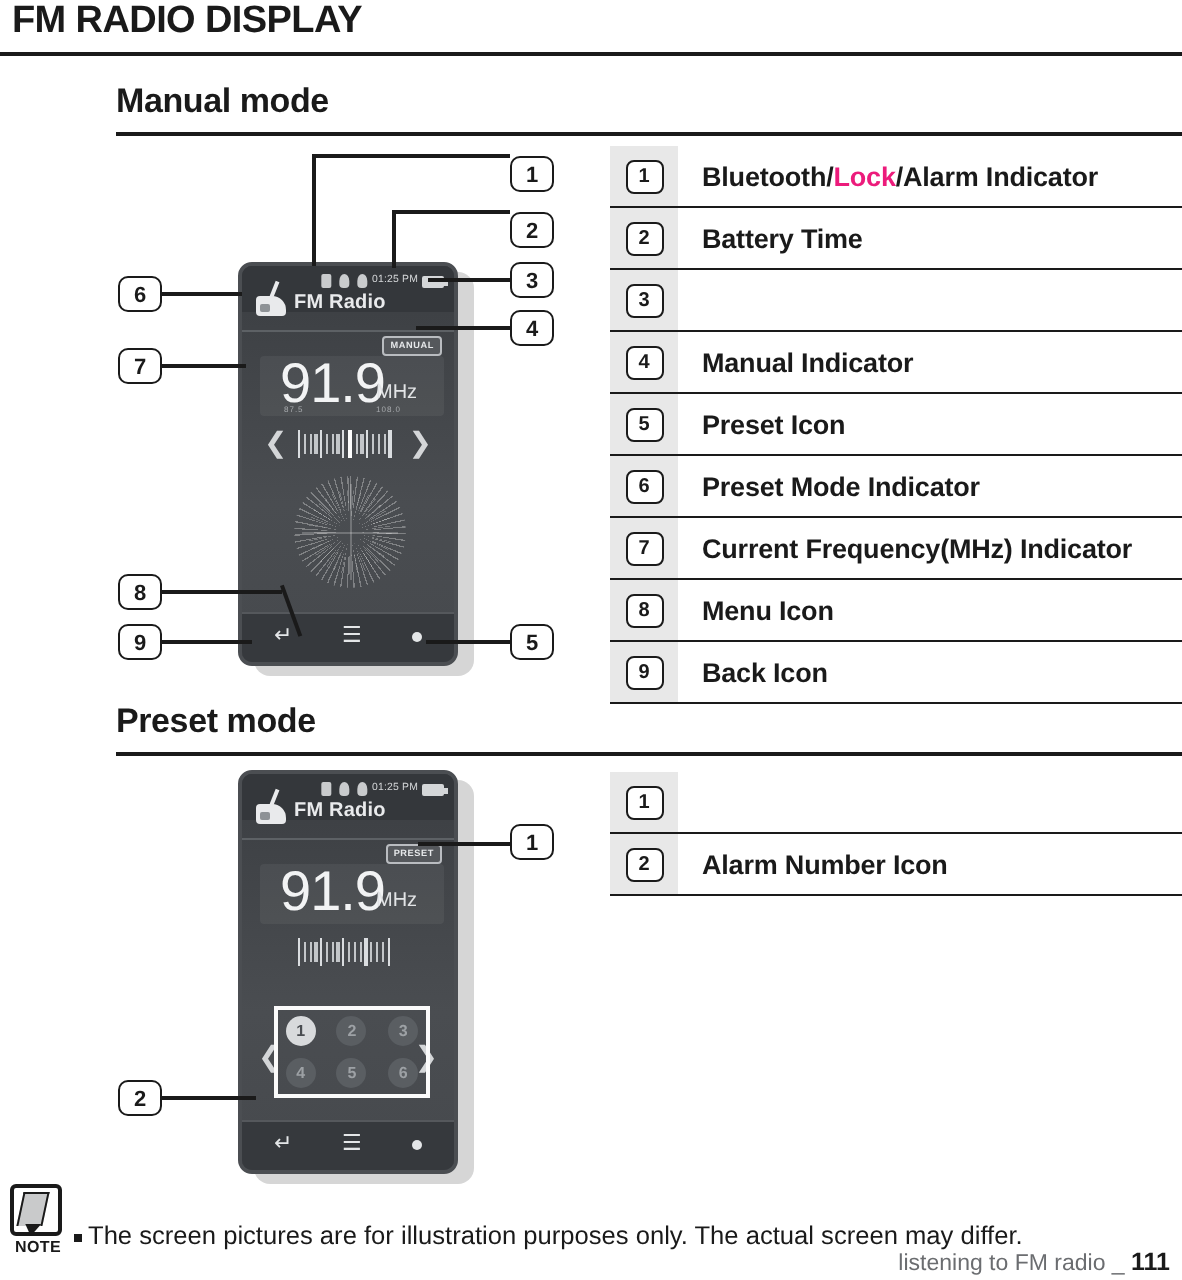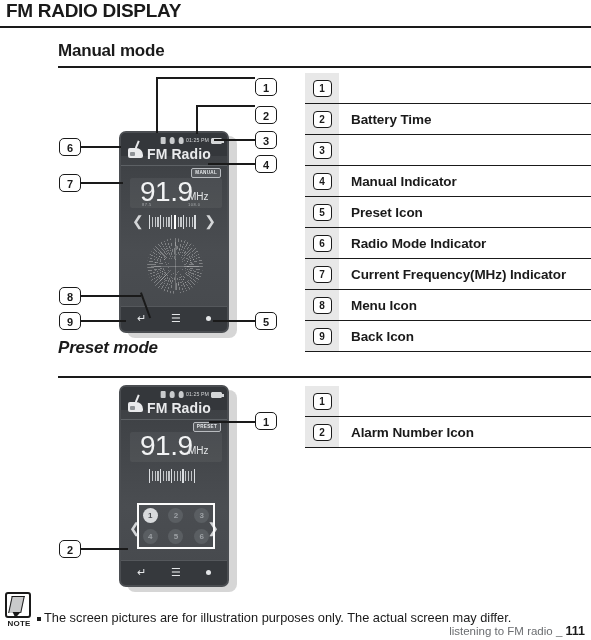--- a/index.html
+++ b/index.html
@@ -40,21 +40,21 @@
     letter-spacing: -0.2px;
     white-space: nowrap;
   }
   .section-rule {
     position: absolute;
     height: 2px;
     background: #1a1a1a;
   }
   #manual-heading { left: 58px; top: 41px; }
   #manual-rule { left: 58px; top: 66px; width: 533px; }
-  #preset-heading { left: 58px; top: 338px; font-style: italic; }
+  #preset-heading { left: 58px; top: 351px; }
   #preset-rule { left: 58px; top: 376px; width: 533px; }
 
   
   .callout {
     position: absolute;
     width: 22px; height: 18px;
     border: 1.6px solid #1a1a1a;
     border-radius: 5px;
     background: #ffffff;
     font-size: 11px;
@@ -158,21 +158,21 @@
     border-left: 2px solid #e9eaec;
     transform: rotate(22deg);
   }
   .radio-ico .slot {
     position:absolute; left:1.5px; bottom:2.5px;
     width:5px;height:3.5px;background:#8e9296;border-radius:1px;
   }
   .radio-label {
     position: absolute;
     left: 26px; top: 2.5px;
-    font-size: 14px;
+    font-size: 10px;
     font-weight: bold;
     color: #e9eaec;
     letter-spacing: 0.1px;
   }
   .head-divider {
     position: absolute;
     left: 0; width: 100%; height: 1px;
     background: #5d6165;
   }
 
@@ -526,20 +526,21 @@
     </div>
 
   </div>
 </div>
 
 <div class="legend" style="left:305px; top:73px; width:286px;">
   <div class="legend-row">
     <div class="legend-numcell">
         <div class="legend-num">1</div>
       </div>
+    <div class="legend-text"><span>Bluetooth/</span><span class="hl">Lock</span><span>/Alarm Indicator</span></div>
   </div>
   <div class="legend-row">
     <div class="legend-numcell">
         <div class="legend-num">2</div>
       </div>
     <div class="legend-text">Battery Time</div>
   </div>
   <div class="legend-row">
     <div class="legend-numcell">
         <div class="legend-num">3</div>
@@ -554,21 +555,21 @@
   <div class="legend-row">
     <div class="legend-numcell">
         <div class="legend-num">5</div>
       </div>
     <div class="legend-text">Preset Icon</div>
   </div>
   <div class="legend-row">
     <div class="legend-numcell">
         <div class="legend-num">6</div>
       </div>
-    <div class="legend-text">Radio Mode Indicator</div>
+    <div class="legend-text">Preset Mode Indicator</div>
   </div>
   <div class="legend-row">
     <div class="legend-numcell">
         <div class="legend-num">7</div>
       </div>
     <div class="legend-text">Current Frequency(MHz) Indicator</div>
   </div>
   <div class="legend-row">
     <div class="legend-numcell">
         <div class="legend-num">8</div>

